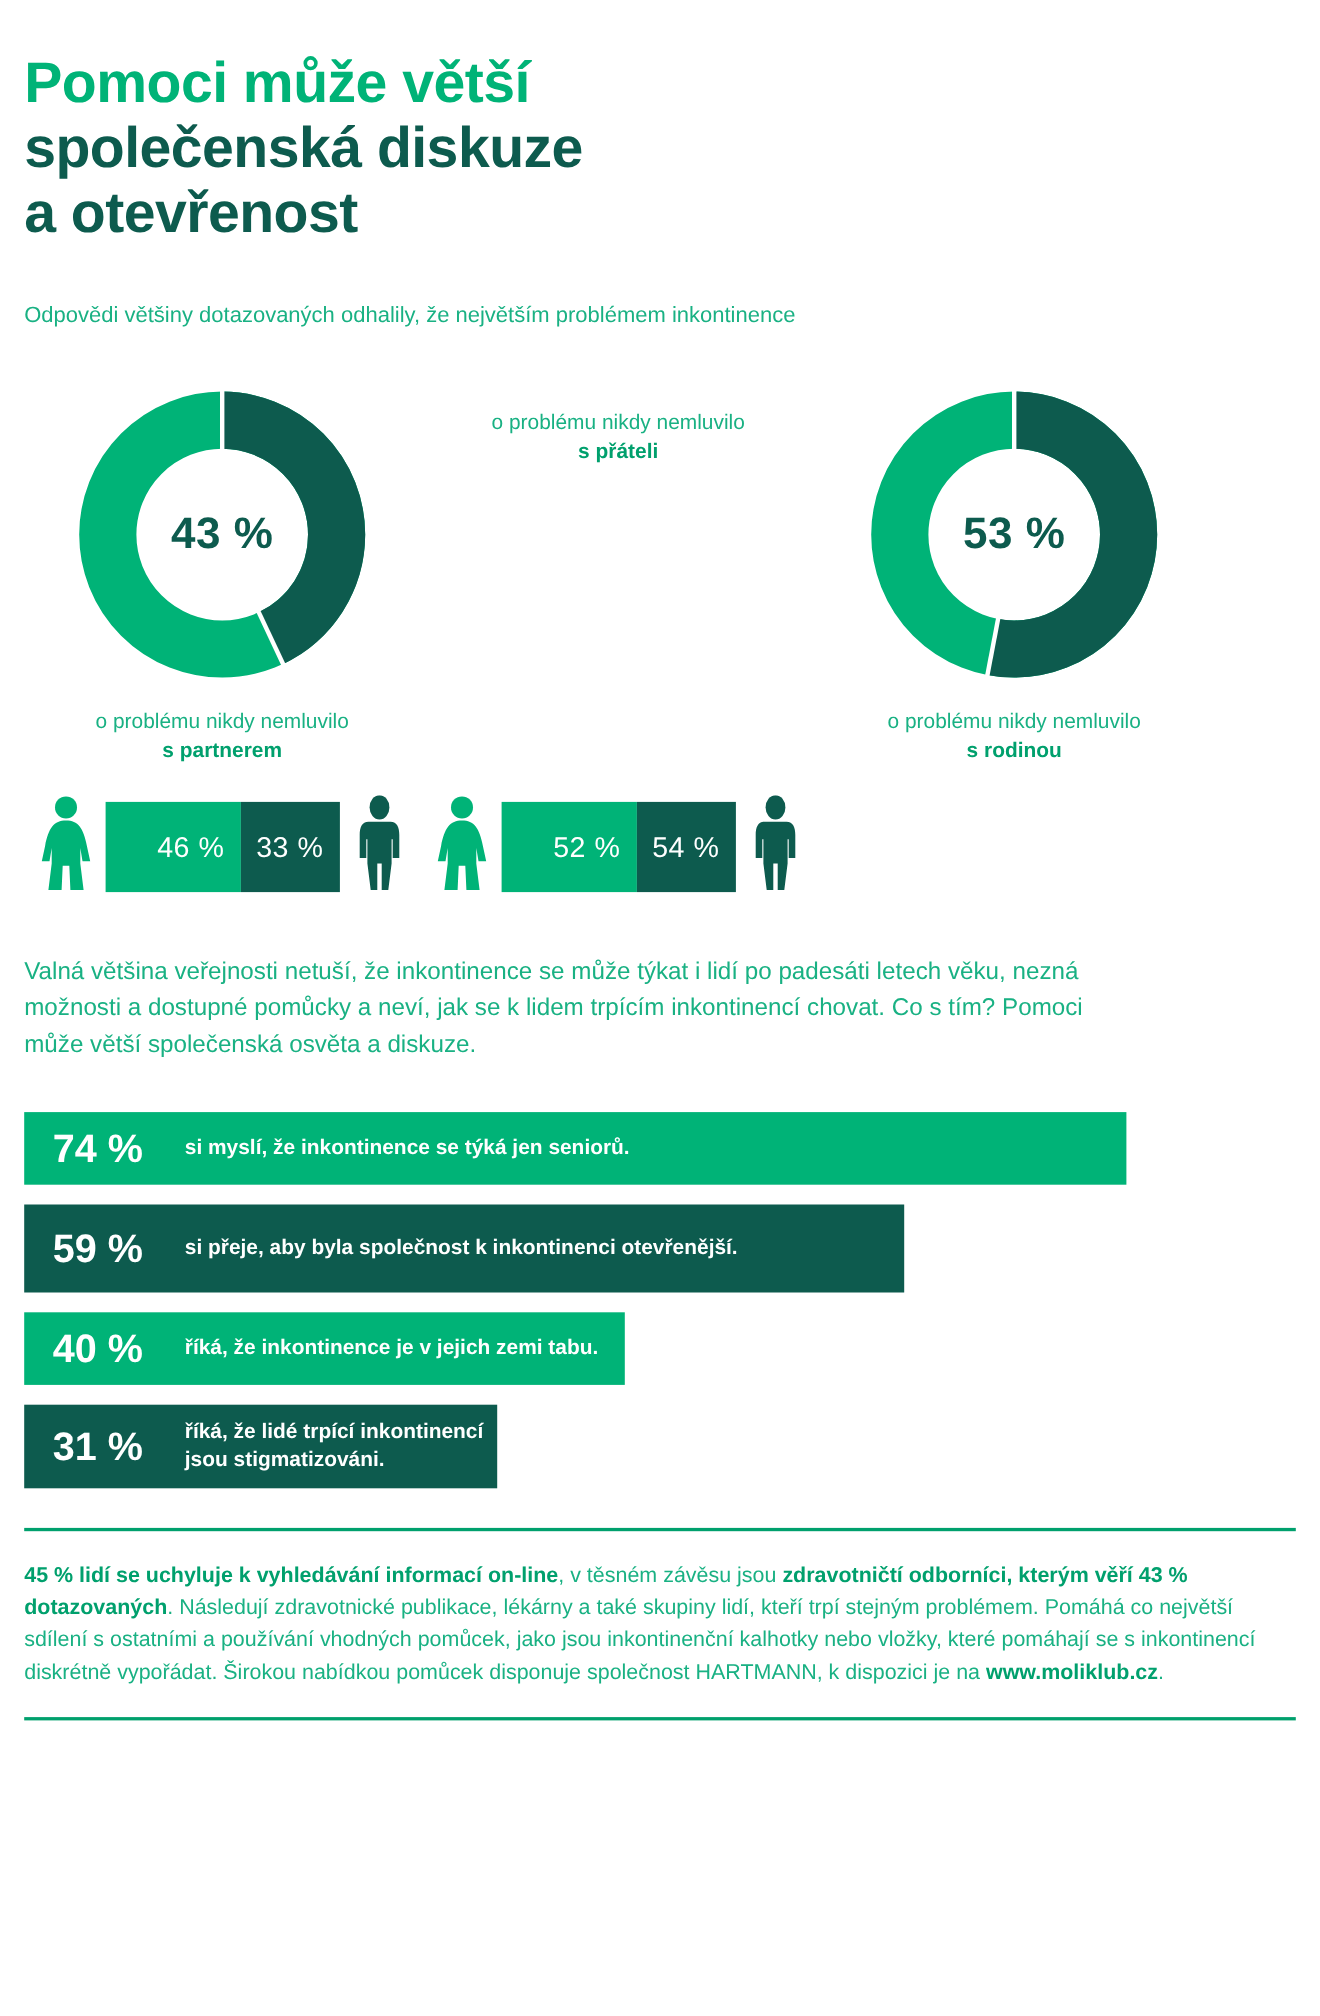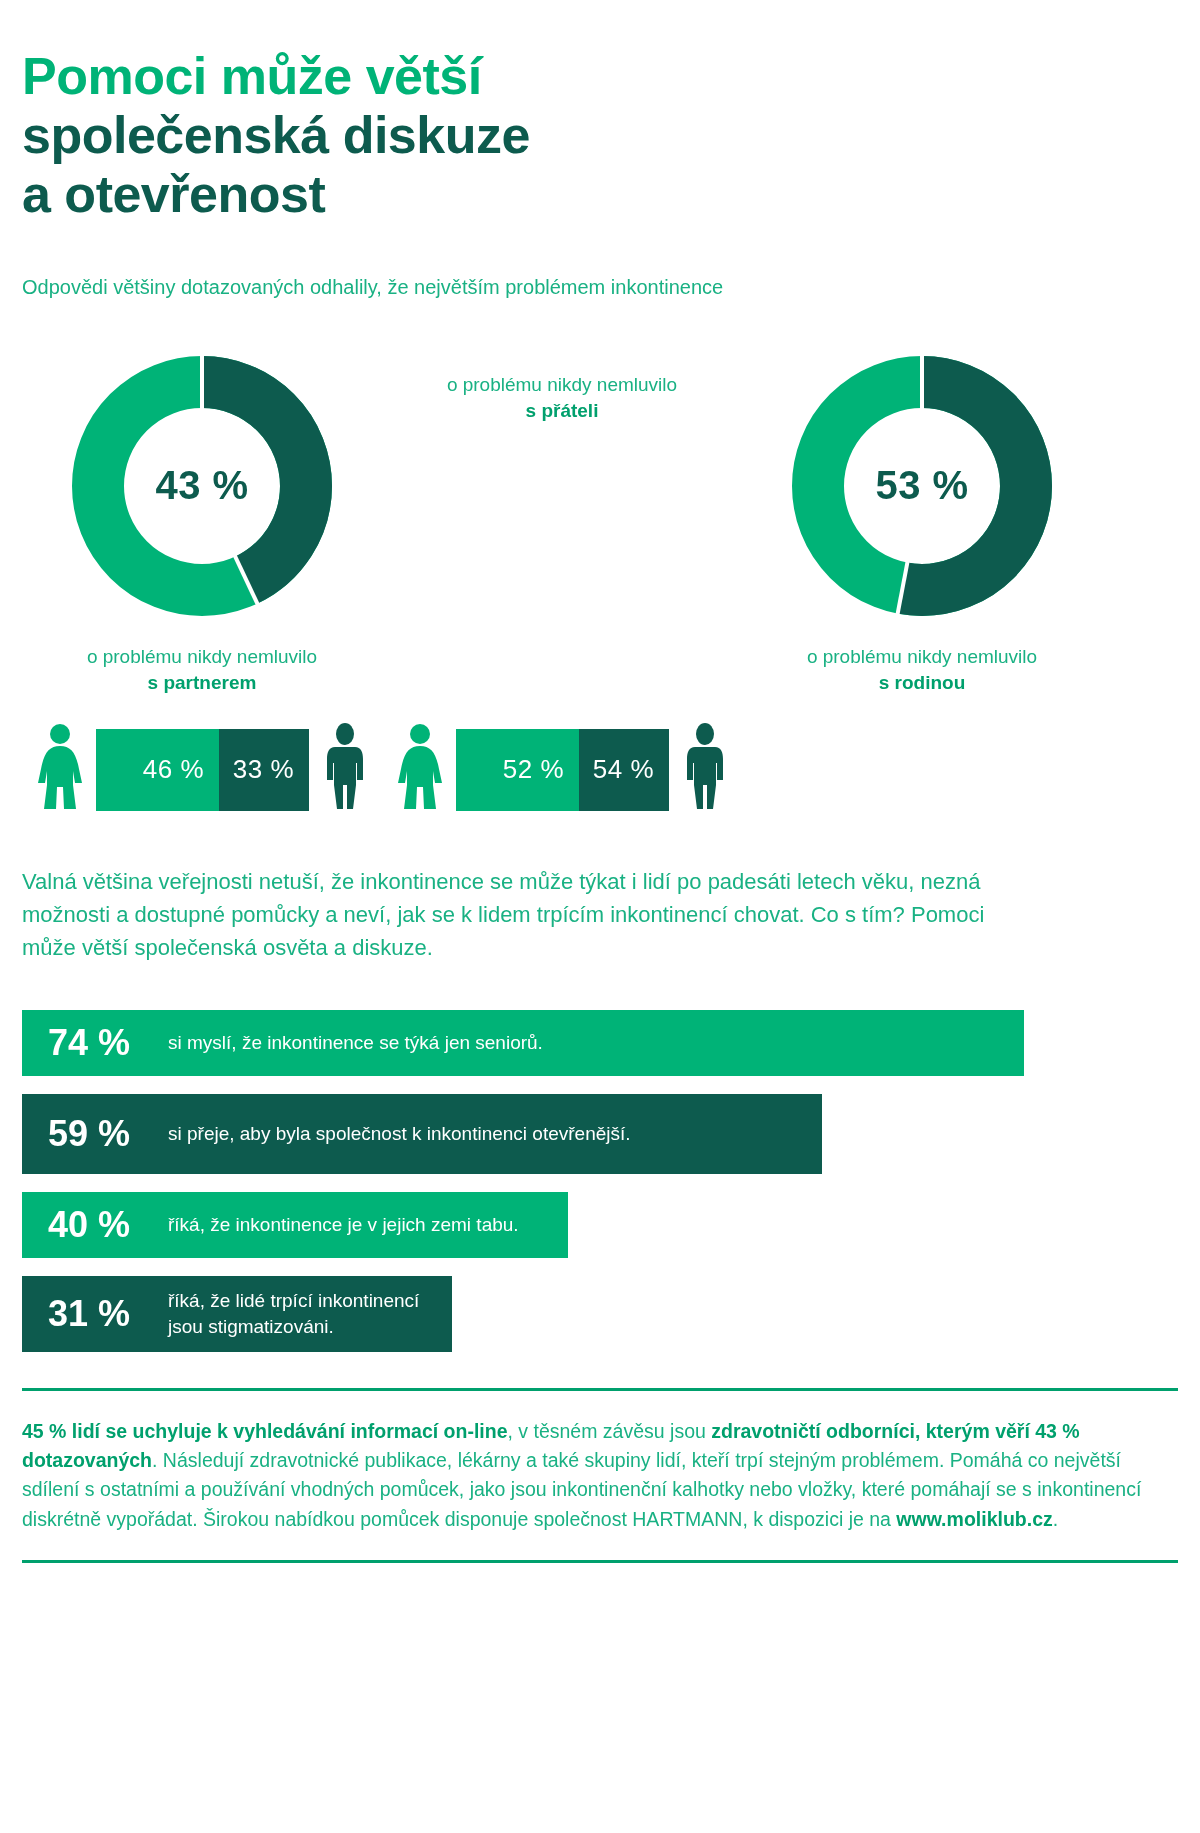--- a/index.html
+++ b/index.html
@@ -141,21 +141,21 @@
     font-size: 36px;
     font-weight: bold;
     width: 120px;
     flex: 0 0 120px;
     letter-spacing: 0px;
   }
   .bar-text {
     font-size: 19px;
     line-height: 1.35;
   }
-  .bar-text span { display: block; }
+  .bar-text span { display: block; font-weight: bold; }
 
   
   .rule {
     height: 3px;
     background: #00a06d;
     margin-top: 36px;
   }
   .footer {
     margin-top: 26px;
     font-size: 19.5px;

